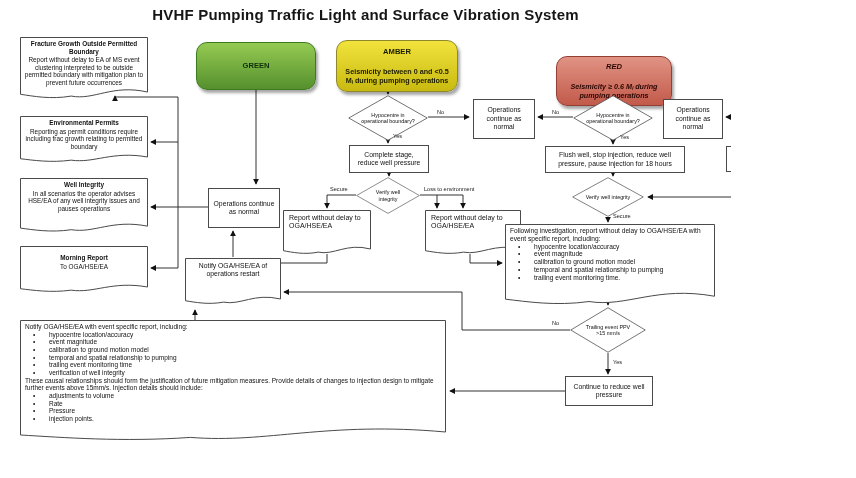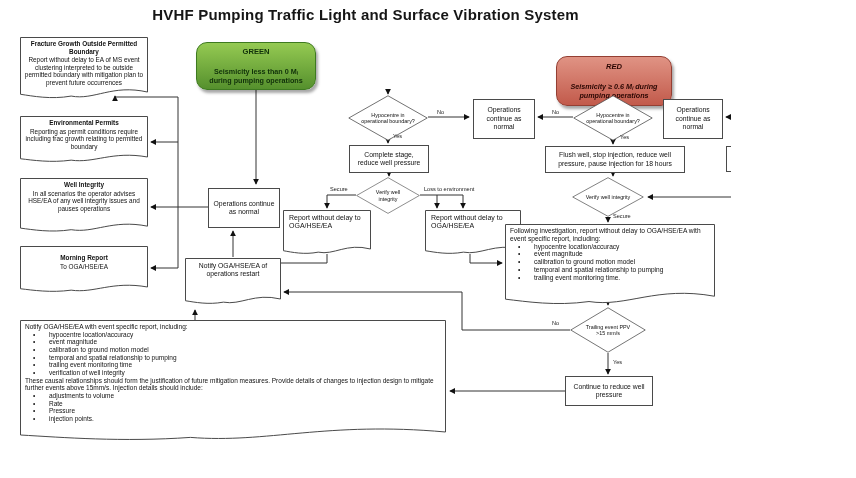--- a/index.html
+++ b/index.html
@@ -149,21 +149,24 @@
         <path d="M0.5,0.5 H127.5 V41 C 92.16,34.7 74.24,47.5 51.2,44.15 C 30.72,46.95 12.8,44.15 0.5,42.75 Z" fill="#ffffff" stroke="#4a4a4a" stroke-width="1"></path>
       </svg>
     <div class="doc-text" style="padding-top:8px;">
       <div class="doc-title">Morning Report</div>
       <div class="doc-body">To OGA/HSE/EA</div>
     </div>
   </div>
 
   <div class="node term term-green" style="left:196px;top:42px;width:120px;height:48px;">
     <div class="tname">GREEN</div>
-    <div>Seismicity less than 0 Mₗ during pumping operations</div>
+  </div>
+  <div class="node term term-amber" style="left:336px;top:40px;width:122px;height:52px;">
+    <div class="tname">AMBER</div>
+    <div>Seismicity between 0 and &lt;0.5 Mₗ during pumping operations</div>
   </div>
   <div class="node term term-red" style="left:556px;top:56px;width:116px;height:50px;font-style:italic;">
     <div class="tname">RED</div>
     <div>Seismicity ≥ 0.6 Mₗ during pumping operations</div>
   </div>
 
   <div class="diamond" style="left:348px;top:95px;width:80px;height:46px;">
     <svg viewBox="0 0 100 60" preserveAspectRatio="none">
         <polygon points="50,1 99,30 50,59 1,30" fill="#fff" stroke="#4a4a4a"></polygon>
       </svg>

